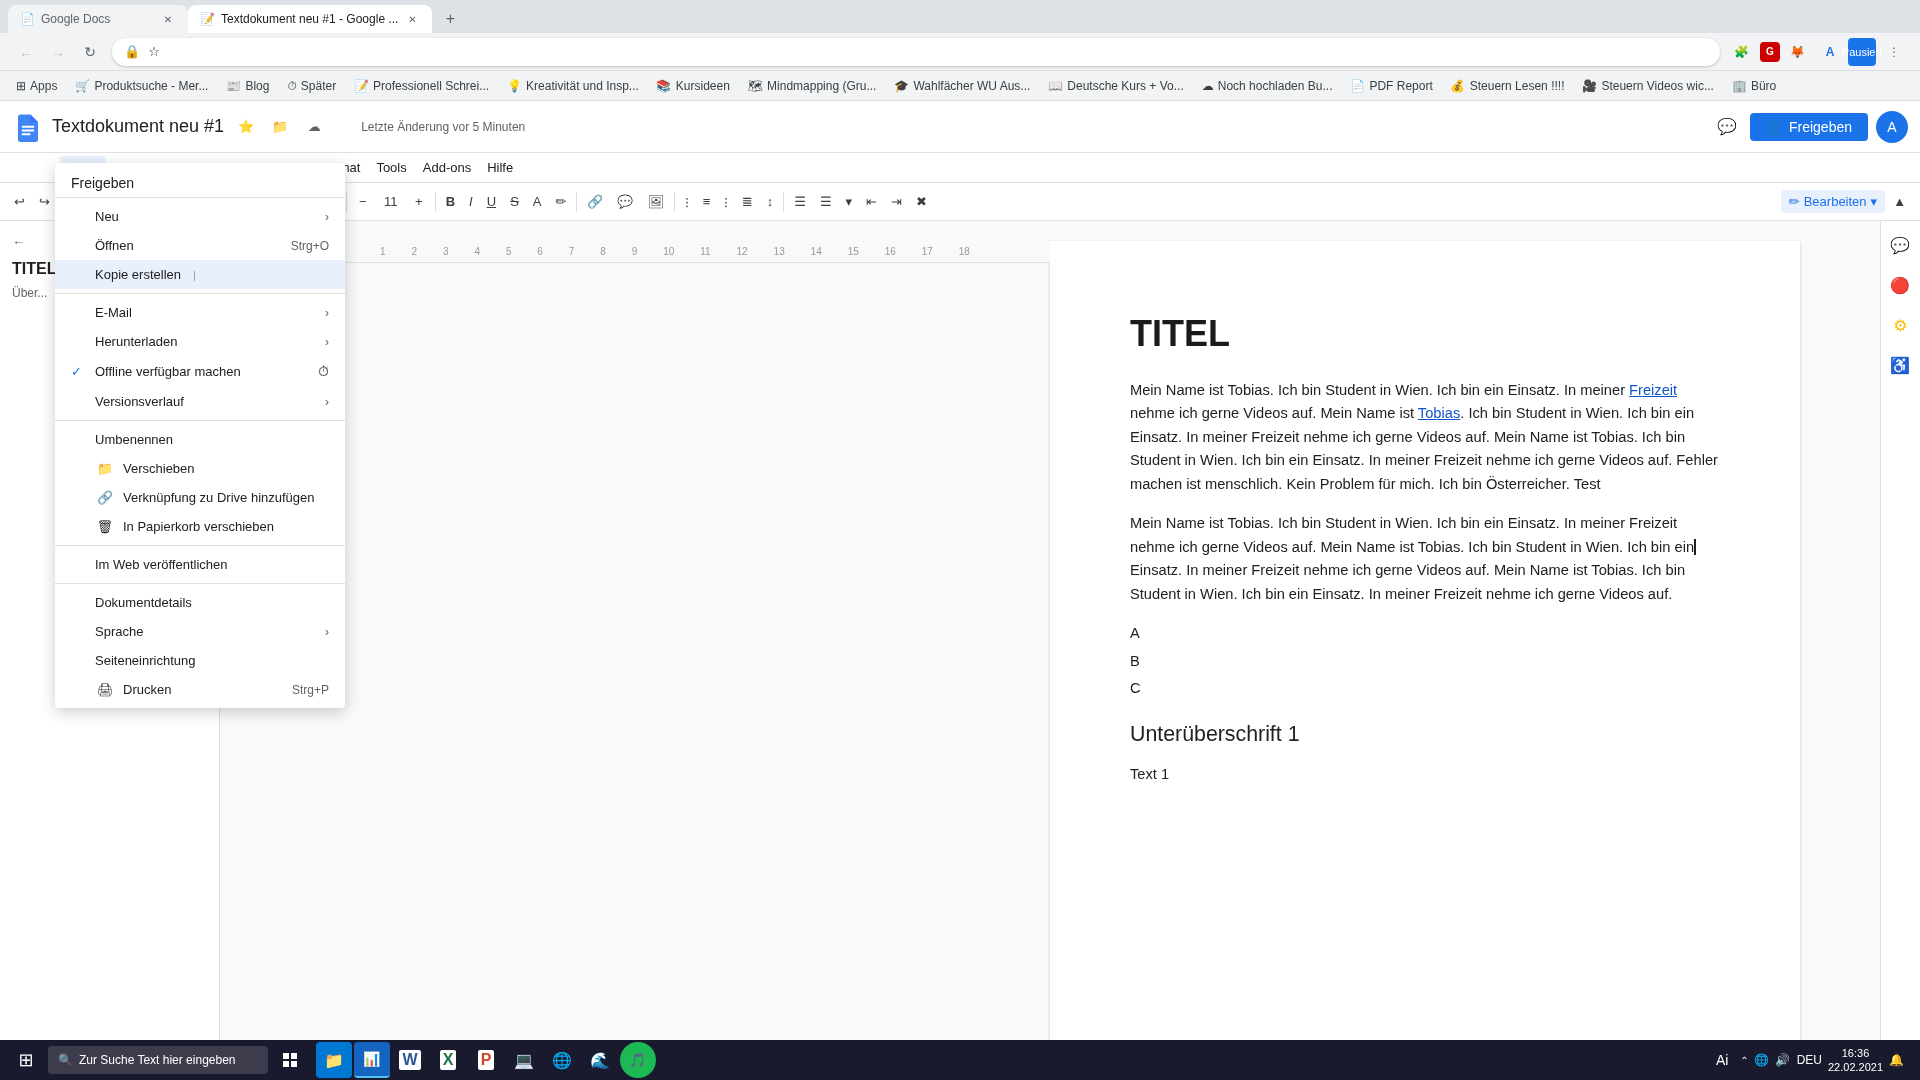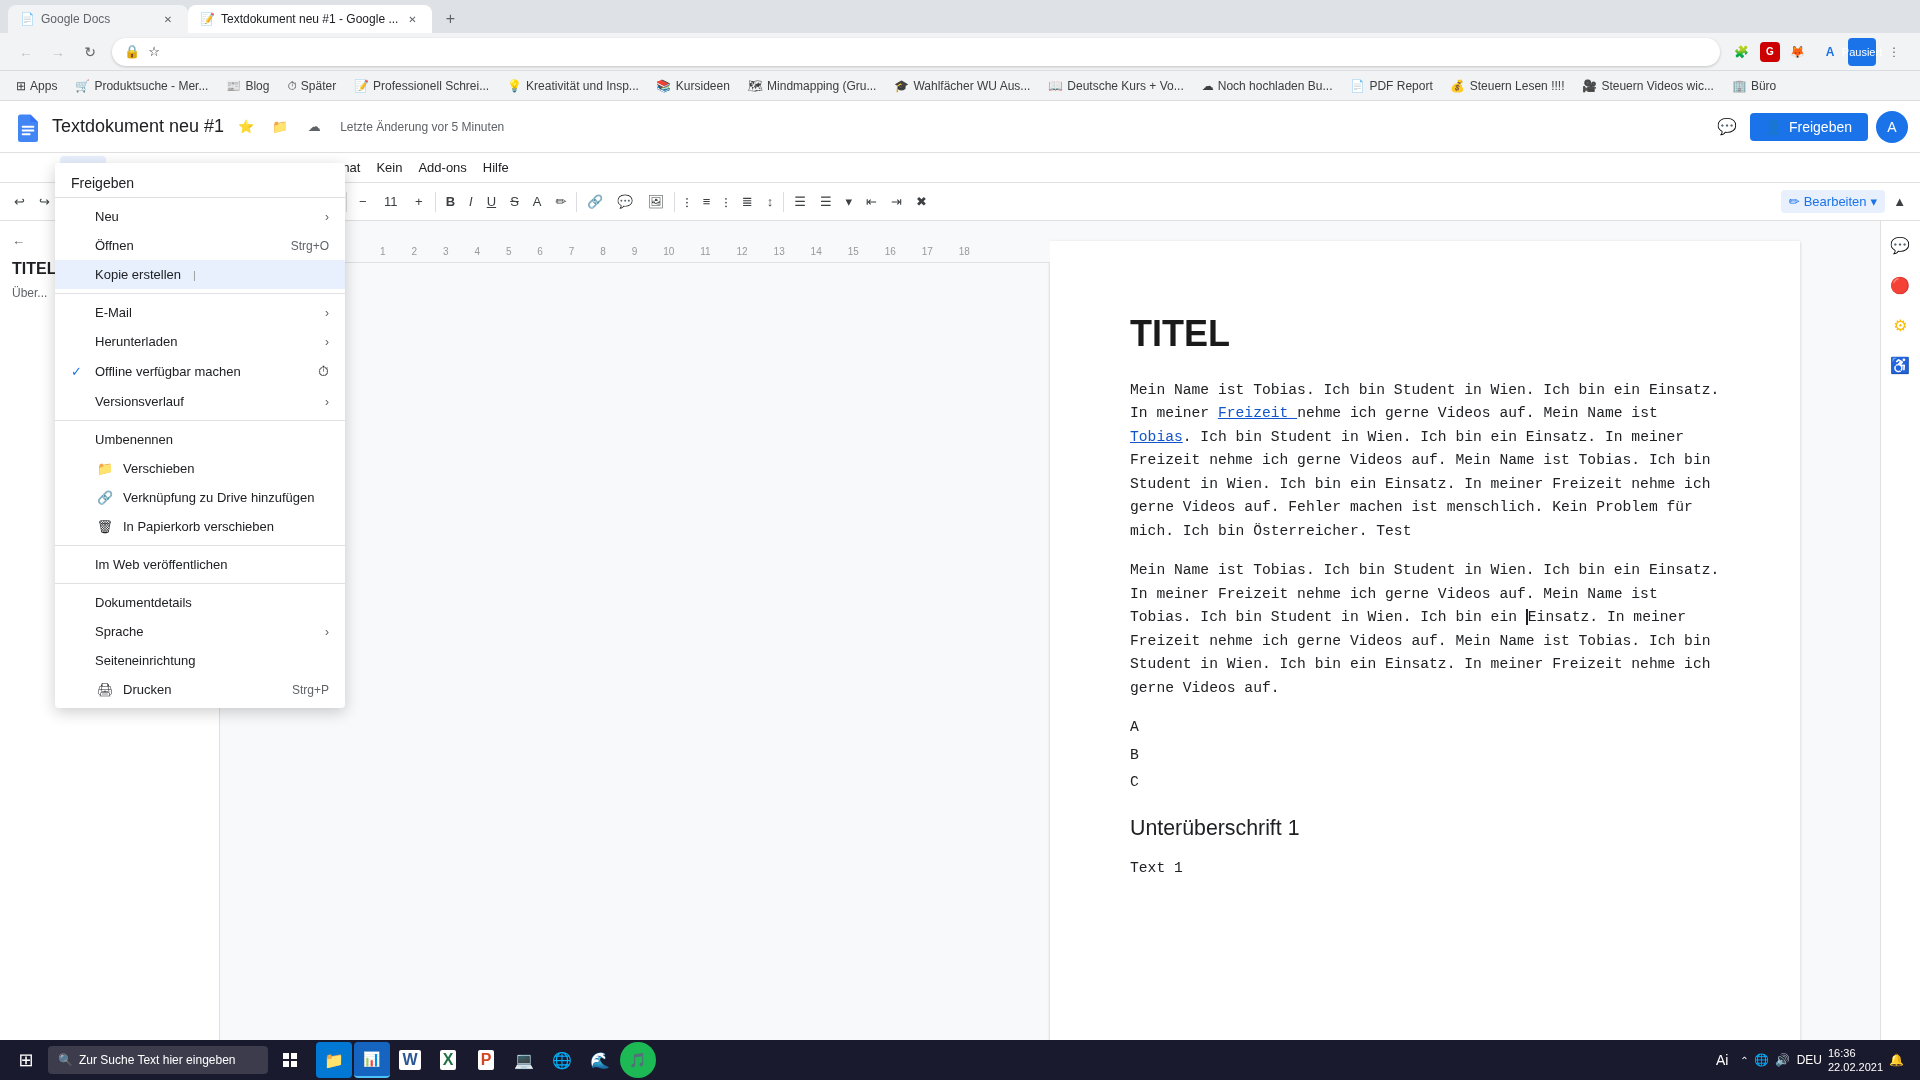--- a/index.html
+++ b/index.html
@@ -31,21 +31,21 @@
     .app-area { display: flex; flex-direction: column; height: calc(1080px - 33px - 38px - 30px); background: #fff; }
 
     
     .docs-header { background: #fff; display: flex; align-items: center; padding: 4px 12px; gap: 8px; height: 52px; border-bottom: 1px solid #e0e0e0; }
     .docs-logo { width: 32px; height: 32px; display: flex; align-items: center; justify-content: center; }
     .docs-logo svg { width: 30px; height: 30px; }
     .doc-title { font-size: 18px; color: #202124; font-weight: normal; }
     .doc-icons { display: flex; gap: 6px; align-items: center; }
     .doc-icon-btn { width: 28px; height: 28px; display: flex; align-items: center; justify-content: center; border-radius: 50%; cursor: pointer; color: #5f6368; }
     .header-spacer { flex: 1; }
-    .last-saved { font-size: 12px; color: #5f6368; margin-left: 4px; }
+    .last-saved { font-size: 12px; color: #5f6368; margin-left: 25px; }
     .share-btn { background: #1a73e8; color: #fff; border: none; border-radius: 4px; padding: 6px 16px; font-size: 14px; cursor: pointer; display: flex; align-items: center; gap: 6px; }
     .user-avatar { width: 32px; height: 32px; border-radius: 50%; background: #1a73e8; color: #fff; display: flex; align-items: center; justify-content: center; font-size: 14px; cursor: pointer; }
 
     
     .menu-bar { display: flex; align-items: center; padding: 0 60px; height: 30px; border-bottom: 1px solid #e0e0e0; background: #fff; }
     .menu-item { padding: 4px 8px; border-radius: 4px; cursor: pointer; font-size: 13px; color: #202124; }
     .menu-item.active { background: #e8f0fe; }
 
     
     .toolbar { display: flex; align-items: center; padding: 4px 8px; gap: 2px; border-bottom: 1px solid #e0e0e0; background: #fff; height: 38px; flex-wrap: nowrap; overflow: hidden; }
@@ -59,21 +59,21 @@
     .outline-panel { width: 220px; background: #fff; border-right: 1px solid #e0e0e0; padding: 12px; font-size: 13px; }
     .outline-item { padding: 4px 0; cursor: pointer; color: #1a73e8; }
     .outline-item.heading { font-weight: 500; color: #202124; font-size: 13px; }
     .outline-back { display: flex; align-items: center; gap: 4px; color: #5f6368; cursor: pointer; margin-bottom: 8px; font-size: 13px; }
 
     
     .doc-area { flex: 1; overflow-y: auto; padding: 20px 0; display: flex; justify-content: center; background: #f8f9fa; }
     .doc-page { width: 750px; min-height: 1000px; background: #fff; box-shadow: 0 1px 3px rgba(0,0,0,0.2); padding: 72px 80px; }
     .doc-title-text { font-size: 36px; font-weight: bold; color: #1a1a1a; margin-bottom: 24px; }
     .doc-body { font-size: 11pt; line-height: 1.6; color: #202124; }
-    .doc-para { margin-bottom: 16px; font-family: Liberation Mono, monospace; }
+    .doc-para { margin-bottom: 16px; }
     .doc-link { color: #1155cc; text-decoration: underline; }
     .doc-h1 { font-size: 20pt; font-weight: normal; color: #202124; margin: 16px 0; }
     .doc-h2 { font-size: 16pt; font-weight: normal; color: #202124; margin: 12px 0; }
 
     
     .dropdown-menu { position: absolute; top: 163px; left: 55px; width: 290px; background: #fff; box-shadow: 0 4px 16px rgba(0,0,0,0.2); border-radius: 4px; z-index: 1000; padding: 4px 0; }
     .dropdown-header { padding: 8px 16px 6px 16px; font-size: 14px; color: #202124; font-weight: 500; border-bottom: 1px solid #e0e0e0; margin-bottom: 4px; }
     .dropdown-item { display: flex; align-items: center; padding: 7px 16px; cursor: pointer; font-size: 13px; color: #202124; gap: 8px; position: relative; }
     .dropdown-item:hover, .dropdown-item.hovered { background: #f1f3f4; }
     .dropdown-item.hovered { background: #e8f0fe; }
@@ -89,21 +89,21 @@
     .right-sidebar-icon { width: 32px; height: 32px; display: flex; align-items: center; justify-content: center; border-radius: 50%; cursor: pointer; color: #5f6368; font-size: 16px; }
 
     
     .taskbar { position: fixed; bottom: 0; left: 0; width: 1920px; height: 40px; background: #1a1a2e; display: flex; align-items: center; padding: 0 8px; gap: 4px; z-index: 9999; }
     .taskbar-start { width: 36px; height: 36px; display: flex; align-items: center; justify-content: center; color: #fff; font-size: 18px; cursor: pointer; }
     .taskbar-search { background: rgba(255,255,255,0.15); border: none; border-radius: 4px; height: 28px; padding: 0 10px; color: #fff; font-size: 12px; width: 220px; display: flex; align-items: center; gap: 6px; cursor: pointer; }
     .taskbar-search-icon { color: rgba(255,255,255,0.7); font-size: 12px; }
     .taskbar-apps { display: flex; gap: 2px; margin-left: 4px; }
     .taskbar-app { width: 36px; height: 36px; display: flex; align-items: center; justify-content: center; border-radius: 4px; cursor: pointer; }
     .taskbar-tray { display: flex; align-items: center; gap: 6px; color: #fff; font-size: 11px; padding-right: 8px; }
-    .taskbar-time { text-align: left; font-size: 11px; color: #fff; line-height: 1.3; }
+    .taskbar-time { text-align: center; font-size: 11px; color: #fff; line-height: 1.3; }
     .lang-indicator { color: #fff; font-size: 12px; font-weight: 500; }
 
     
     .edit-mode-btn { display: flex; align-items: center; gap: 4px; padding: 4px 8px; border-radius: 4px; background: #e8f0fe; color: #1a73e8; font-size: 13px; cursor: pointer; margin-left: auto; }
 
     .notification-icon { width: 28px; height: 28px; display: flex; align-items: center; justify-content: center; cursor: pointer; color: #5f6368; font-size: 16px; }
   </style>
 </head>
 <body>
 
@@ -233,21 +233,21 @@
     </button>
     <div class="user-avatar">A</div>
   </div>
 
   <div class="menu-bar">
     <div class="menu-item active" style="background:#e8f0fe;color:#1a73e8;">Datei</div>
     <div class="menu-item">Bearbeiten</div>
     <div class="menu-item">Ansicht</div>
     <div class="menu-item">Einfügen</div>
     <div class="menu-item">Format</div>
-    <div class="menu-item">Kein</div>
+    <div class="menu-item">Tools</div>
     <div class="menu-item">Add-ons</div>
     <div class="menu-item">Hilfe</div>
   </div>
 
   <div class="toolbar">
     <div class="toolbar-btn">↩</div>
     <div class="toolbar-btn">↪</div>
     <div class="toolbar-btn">🖌</div>
     <div class="toolbar-btn">100% ▾</div>
     <div class="toolbar-separator"></div>

